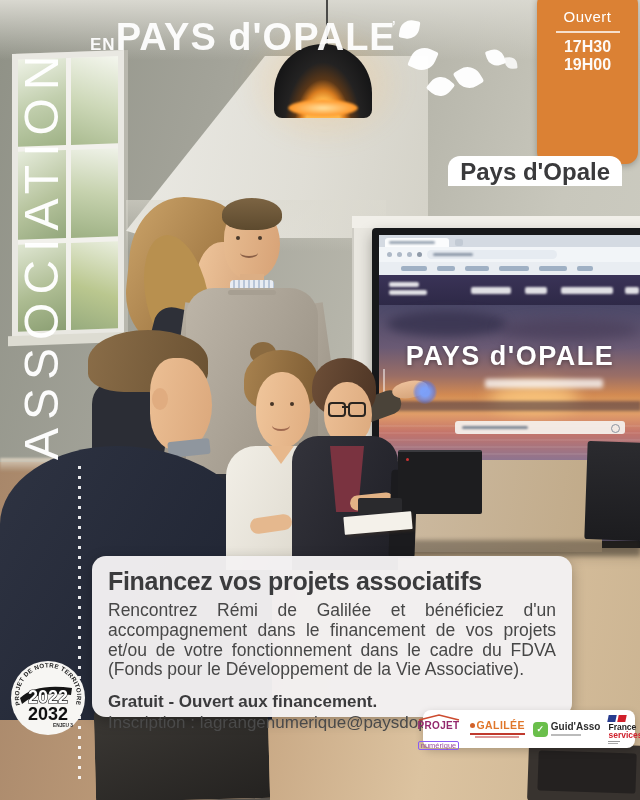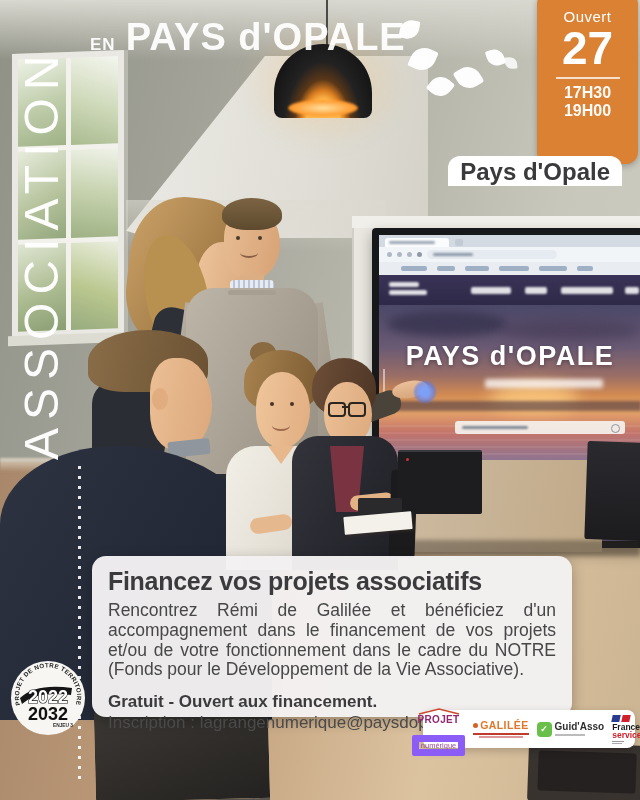--- a/index.html
+++ b/index.html
@@ -171,21 +171,21 @@
     <div class="a dot" style="left:8px;top:6px;width:3px;height:3px;background:#c33"></div>
   </div>
   <div class="a" style="left:358px;top:498px;width:44px;height:16px;background:#2a2a2d;border-radius:2px"></div>
   <div class="a" style="left:344px;top:514px;width:68px;height:18px;transform:rotate(-5deg);background:#f4f1ea;border-radius:1px;box-shadow:2px 2px 3px rgba(80,60,40,.3)"></div>
   <div class="a" style="left:586px;top:442px;width:58px;height:98px;transform:rotate(2deg);background:linear-gradient(#2b2b2f,#1c1c1f);border-radius:3px"></div>
   <div class="a" style="left:95px;top:706px;width:174px;height:94px;transform:rotate(-1.5deg);background:linear-gradient(160deg,#3c3935,#242220);border-radius:8px;border-bottom:8px solid #57524c"></div>
   <div class="a" style="left:528px;top:744px;width:118px;height:60px;transform:rotate(2deg);background:#38332f;border-radius:5px">
     <div class="a" style="left:10px;top:8px;width:98px;height:40px;background:#242120;border-radius:3px"></div>
   </div>
 
-  <div class="a" style="left:90px;top:16px;display:flex;align-items:baseline;gap:10px;color:rgba(255,255,255,.94)">
+  <div class="a" style="left:90px;top:16px;display:flex;align-items:baseline;gap:0;color:rgba(255,255,255,.94)">
     <span style="font-size:17px;font-weight:600;letter-spacing:1px">EN</span>
     <span style="font-size:38px;font-weight:600;letter-spacing:1px">PAYS d'OPALE</span>
     <span style="font-size:18px;position:relative;top:-16px;left:-4px">’</span>
   </div>
 
   <div class="a leaf" style="left:400px;top:20px;width:19px;height:19px;transform:rotate(10deg)"></div>
   <div class="a leaf" style="left:411px;top:47px;width:24px;height:24px;transform:rotate(24deg)"></div>
   <div class="a leaf" style="left:430px;top:76px;width:21px;height:21px;transform:rotate(40deg)"></div>
   <div class="a leaf" style="left:457px;top:66px;width:23px;height:23px;transform:rotate(58deg)"></div>
   <div class="a leaf" style="left:487px;top:49px;width:17px;height:17px;transform:rotate(72deg)"></div>
@@ -193,34 +193,33 @@
 
   <div class="a" style="left:14px;top:460px;transform:rotate(-90deg);transform-origin:left top;white-space:nowrap;
     color:rgba(255,255,255,.97);font-size:48px;font-weight:500;letter-spacing:8px">ASSOCIATION</div>
 
   <div class="a" style="left:78px;top:466px;width:3px;height:318px;opacity:.9;
     background:repeating-linear-gradient(180deg,#fff 0 3px,rgba(255,255,255,0) 3px 10px)"></div>
 
   <div class="a" style="left:537px;top:-8px;width:101px;height:172px;background:#DB8134;border-radius:12px;
     box-shadow:0 2px 6px rgba(0,0,0,.25);color:#fff;text-align:center;padding-top:16px;box-sizing:border-box">
     <div style="font-size:15px;font-weight:500;letter-spacing:.5px">Ouvert</div>
-    <div style="font-size:46px;font-weight:700;line-height:1">27</div>
     <div style="width:64px;height:2px;background:rgba(255,255,255,.75);margin:6px auto 5px"></div>
     <div style="font-size:16px;font-weight:600;line-height:1.15;color:rgba(255,255,255,.96)">17H30</div>
     <div style="font-size:16px;font-weight:600;line-height:1.15;color:rgba(255,255,255,.96)">19H00</div>
   </div>
 
   <div class="a" style="right:18px;top:156px;background:#fff;border-radius:12px 12px 0 0;padding:2px 12px 0;height:28px">
     <span style="font-size:24px;font-weight:700;color:#3a3a3c;line-height:28px">Pays d'Opale</span>
   </div>
 
   <div class="a" style="left:92px;top:556px;width:480px;height:161px;background:rgba(243,241,242,.97);
     border-radius:14px;box-shadow:0 4px 14px rgba(0,0,0,.28);padding:11px 16px 10px;box-sizing:border-box">
     <div style="font-size:25px;font-weight:700;color:#3B3B3D;letter-spacing:-.3px;white-space:nowrap">Financez vos projets associatifs</div>
-    <div style="margin-top:5px;font-size:17.5px;line-height:1.13;color:#474747;text-align:justify">Rencontrez Rémi de Galilée et bénéficiez d'un accompagnement dans le financement de vos projets et/ou de votre fonctionnement dans le cadre du NOTRE (Fonds pour le Développement de la Vie Associative).</div>
+    <div style="margin-top:5px;font-size:17.5px;line-height:1.13;color:#474747;text-align:justify">Rencontrez Rémi de Galilée et bénéficiez d'un accompagnement dans le financement de vos projets et/ou de votre fonctionnement dans le cadre du FDVA (Fonds pour le Développement de la Vie Associative).</div>
     <div style="margin-top:12px;font-size:17px;font-weight:700;color:#3B3B3D">Gratuit - Ouvert aux financement.</div>
     <div style="margin-top:1px;font-size:17px;color:#4a4a4a">Inscription : lagrangenumerique@paysdopale.fr</div>
   </div>
 
   <svg class="a" style="left:8px;top:658px" width="80" height="80" viewBox="0 0 80 80">
     <circle cx="40" cy="40" r="37" fill="#f7f6f3"></circle>
     <defs>
         <path id="arcTop" d="M 12 46 A 29 29 0 1 1 68 46"></path>
       </defs>
     <text font-size="6.2" font-weight="600" fill="#222" letter-spacing=".4" font-family="Liberation Sans, sans-serif">
@@ -233,21 +232,21 @@
   </svg>
 
   <div class="a" style="left:423px;top:710px;width:212px;height:38px;background:#fff;border-radius:8px;
     box-shadow:0 3px 8px rgba(0,0,0,.2);display:flex;align-items:center;justify-content:center;gap:8px;padding:0 4px;box-sizing:border-box">
 
     <div style="text-align:center;line-height:1">
       <svg width="46" height="7" viewBox="0 0 46 7">
           <polyline points="3,6 23,1 43,6" fill="none" stroke="#cc4b2f" stroke-width="1.6"></polyline>
         </svg>
       <div style="font-size:10px;font-weight:800;color:#93286D;letter-spacing:.3px;margin-top:-3px">PROJET</div>
-      <div style="font-size:7.5px;color:#9a4d9e;border:7px solid #8b5cf6;border-radius:2px;display:inline-block;padding:0 2px;margin-top:10px">numérique</div>
+      <div style="font-size:7.5px;color:#9a4d9e;border:1px solid #8b5cf6;border-radius:2px;display:inline-block;padding:0 2px;margin-top:10px">numérique</div>
     </div>
 
     <div style="text-align:center;line-height:1">
       <div style="display:flex;align-items:center;justify-content:center;gap:2px">
         <span class="dot" style="width:5px;height:5px;background:#d2622a;display:inline-block"></span>
         <span style="font-size:10.5px;font-weight:800;color:#E0762A;letter-spacing:.4px">GALILÉE</span>
       </div>
       <div style="height:2px;background:#c03a2e;margin-top:2px"></div>
       <div style="height:2px;width:80%;background:#d99; margin:1px auto 0"></div>
     </div>

